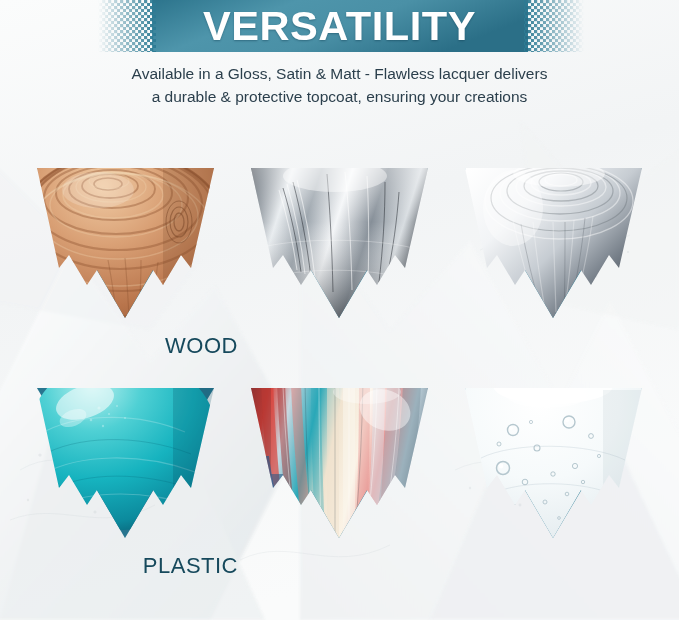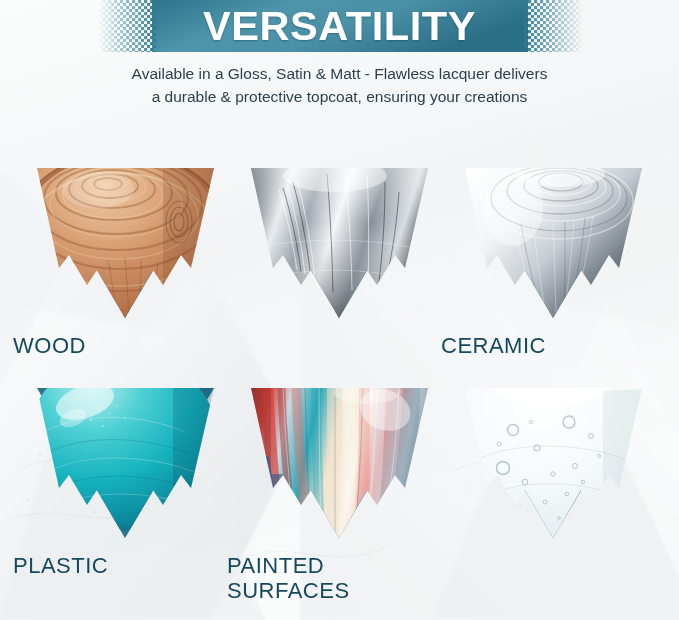--- a/index.html
+++ b/index.html
@@ -45,21 +45,21 @@
 
   
   #tiles{
     position:absolute; top:150px; left:0; width:679px; height:470px; z-index:2;
   }
   .tile{ position:absolute; width:225px; }
   .tile .art{ position:relative; width:225px; height:180px; }
   .tile .art svg{ position:absolute; top:0; left:0; }
   .tile .label{
     position:absolute; left:0; width:225px;
-    text-align:left;
+    text-align:right;
     color:#16495c;
     font-size:22px;
     letter-spacing:.5px;
     line-height:25px;
     white-space:pre-line;
   }
   
   #tile-wood   { left:13px;  top:0; }
   #tile-metal  { left:227px; top:0; }
   #tile-ceramic{ left:441px; top:0; }
@@ -334,21 +334,20 @@
             <path d="M80,74 C85,104 92,132 100,160"></path>
             <path d="M124,72 C124,104 124,134 123,162"></path>
             <path d="M144,68 C141,98 136,128 130,154"></path>
           </g>
 
           <ellipse cx="72" cy="58" rx="30" ry="38" fill="#ffffff" opacity=".40"></ellipse>
           <ellipse cx="118" cy="24" rx="46" ry="13" fill="#ffffff" opacity=".50"></ellipse>
         </g>
       </svg>
     </div>
-    <div class="label">CERAMIC</div>
   </div>
 
   <div class="tile" id="tile-plastic">
     <div class="art">
       <svg width="225" height="180" viewBox="0 0 225 180">
         <defs>
           <clipPath id="coneP">
             <path d="M24,18 L201,18 L178,118 L168,105 L150,135 L140,120 L112,168 L84,120 L74,135 L56,105 L46,118 Z"></path>
           </clipPath>
           <radialGradient id="plasticG" cx="0.34" cy="0.18" r="0.92">
@@ -446,22 +445,20 @@
             <path d="M136,12 C135,60 133,106 129,152"></path>
           </g>
 
           <ellipse cx="158" cy="40" rx="26" ry="20" fill="#ffffff" opacity=".45" transform="rotate(20 158 40)"></ellipse>
           <ellipse cx="140" cy="22" rx="34" ry="12" fill="#ffffff" opacity=".35"></ellipse>
 
           <path d="M18,0 L44,0 L44,180 L18,180 Z" fill="#2a1519" opacity=".18"></path>
         </g>
       </svg>
     </div>
-    <div class="label">PAINTED
-SURFACES</div>
   </div>
 
   <div class="tile" id="tile-glass">
     <div class="art">
       <svg width="225" height="180" viewBox="0 0 225 180">
         <defs>
           <clipPath id="coneG">
             <path d="M24,18 L201,18 L178,118 L168,105 L150,135 L140,120 L112,168 L84,120 L74,135 L56,105 L46,118 Z"></path>
           </clipPath>
           <radialGradient id="glassG" cx="0.42" cy="0.18" r="0.95">

